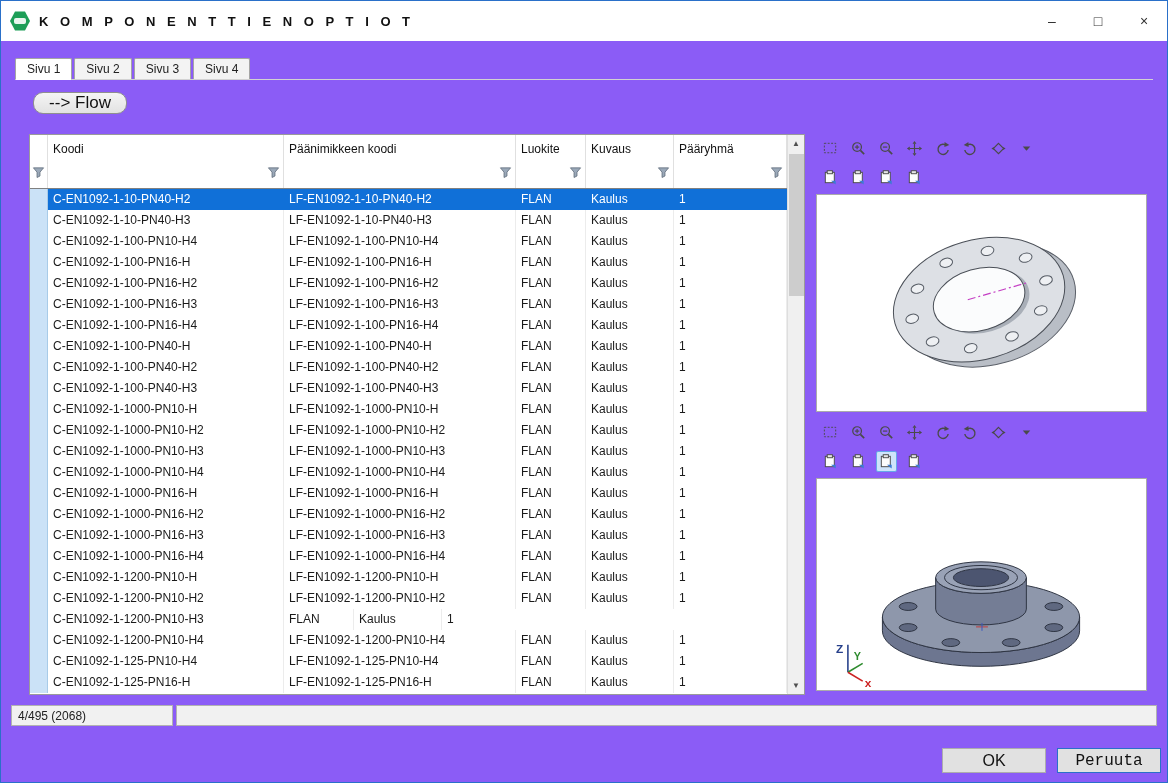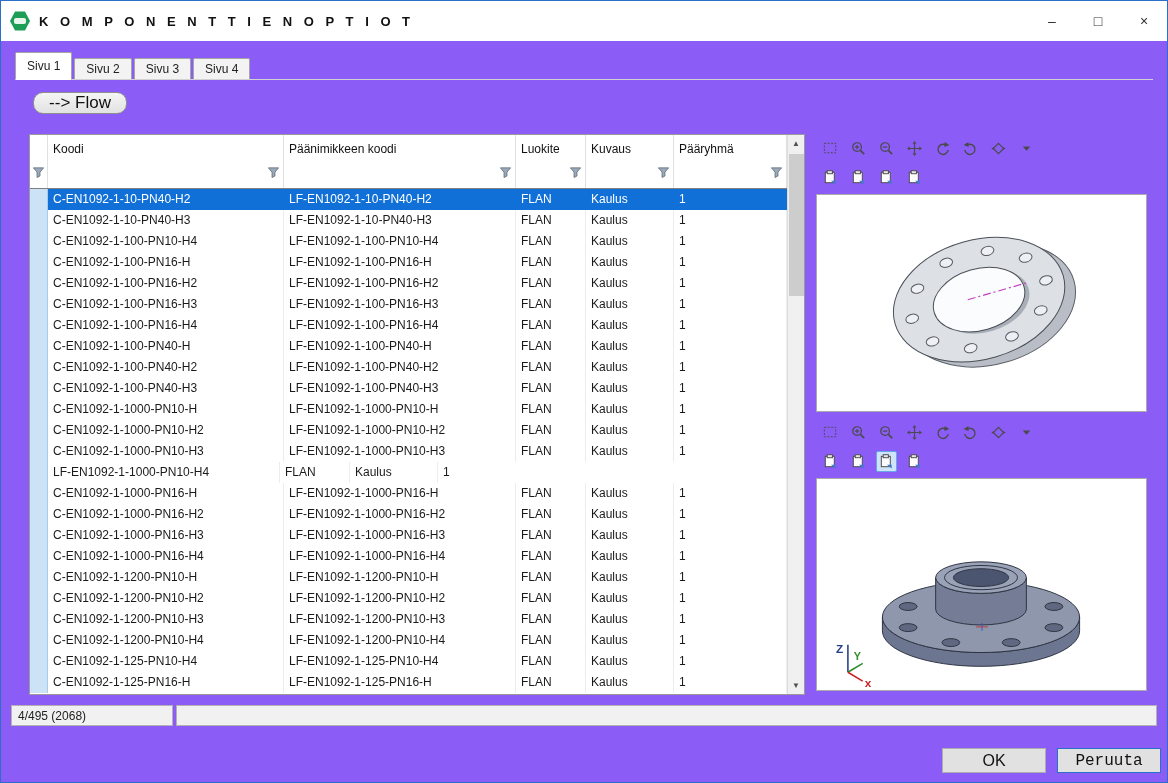--- a/index.html
+++ b/index.html
@@ -11,21 +11,21 @@
   .app-icon{width:20px;height:20px;margin-left:9px;position:relative;flex:0 0 auto;}
   .app-icon .hex{width:20px;height:20px;background:#1d9e57;clip-path:polygon(25% 3%,75% 3%,100% 50%,75% 97%,25% 97%,0% 50%);}
   .app-icon .dot{position:absolute;top:7px;left:4px;width:12px;height:6px;background:#ffffff;border-radius:2px;opacity:.9;}
   .title-text{margin-left:9px;font-size:13px;font-weight:600;letter-spacing:4px;color:#111;}
   .caption-controls{margin-left:auto;display:flex;height:40px;}
   .cap-btn{width:46px;height:40px;display:flex;align-items:center;justify-content:center;font-size:14px;color:#333;cursor:default;}
 
   
   .tabstrip{position:absolute;top:56px;left:14px;right:14px;height:23px;display:flex;align-items:flex-end;border-bottom:1px solid #d2d2d2;}
   .tab{height:21px;padding:0 11px;font-size:12px;color:#222;background:#f3f3f3;border:1px solid #a5a5a5;border-bottom:none;display:flex;align-items:center;margin-right:2px;border-radius:2px 2px 0 0;}
-  .tab.active{height:28px;background:#ffffff;position:relative;z-index:2;margin-bottom:-1px;border-bottom:1px solid #ffffff;}
+  .tab.active{height:22px;background:#ffffff;position:relative;z-index:2;margin-bottom:-1px;border-bottom:1px solid #ffffff;}
 
   
   .flow-btn{position:absolute;top:91px;left:32px;width:94px;height:22px;background:linear-gradient(#f5f5f5,#e2e2e2);border:1px solid #8f8f8f;font-size:17px;color:#111;display:flex;align-items:center;justify-content:center;border-radius:10px;}
 
   
   .grid-frame{position:absolute;top:133px;left:28px;width:776px;height:561px;background:#ffffff;border:1px solid #9a9a9a;}
   .grid-inner{position:absolute;top:0;left:0;right:17px;bottom:0;overflow:hidden;}
   .hrow{display:flex;height:28px;align-items:center;background:#ffffff;}
   .hcell{font-size:12px;color:#111;padding-left:5px;height:100%;display:flex;align-items:center;border-right:1px solid #e0e0e0;overflow:hidden;white-space:nowrap;}
   .frow{display:flex;height:26px;background:#ffffff;border-bottom:1px solid #808080;}
@@ -286,20 +286,21 @@
           <div class="trow">
             <div class="cell c-gutter"></div>
             <div class="cell c-koodi">C-EN1092-1-1000-PN10-H3</div>
             <div class="cell c-parent">LF-EN1092-1-1000-PN10-H3</div>
             <div class="cell c-luokite">FLAN</div>
             <div class="cell c-kuvaus">Kaulus</div>
             <div class="cell c-group">1</div>
           </div>
           <div class="trow">
             <div class="cell c-gutter"></div>
+            <div class="cell c-koodi">C-EN1092-1-1000-PN10-H4</div>
             <div class="cell c-parent">LF-EN1092-1-1000-PN10-H4</div>
             <div class="cell c-luokite">FLAN</div>
             <div class="cell c-kuvaus">Kaulus</div>
             <div class="cell c-group">1</div>
           </div>
           <div class="trow">
             <div class="cell c-gutter"></div>
             <div class="cell c-koodi">C-EN1092-1-1000-PN16-H</div>
             <div class="cell c-parent">LF-EN1092-1-1000-PN16-H</div>
             <div class="cell c-luokite">FLAN</div>
@@ -342,21 +343,20 @@
             <div class="cell c-gutter"></div>
             <div class="cell c-koodi">C-EN1092-1-1200-PN10-H2</div>
             <div class="cell c-parent">LF-EN1092-1-1200-PN10-H2</div>
             <div class="cell c-luokite">FLAN</div>
             <div class="cell c-kuvaus">Kaulus</div>
             <div class="cell c-group">1</div>
           </div>
           <div class="trow">
             <div class="cell c-gutter"></div>
             <div class="cell c-koodi">C-EN1092-1-1200-PN10-H3</div>
-            <div class="cell c-parent">LF-EN1092-1-1200-PN10-H3</div>
             <div class="cell c-luokite">FLAN</div>
             <div class="cell c-kuvaus">Kaulus</div>
             <div class="cell c-group">1</div>
           </div>
           <div class="trow">
             <div class="cell c-gutter"></div>
             <div class="cell c-koodi">C-EN1092-1-1200-PN10-H4</div>
             <div class="cell c-parent">LF-EN1092-1-1200-PN10-H4</div>
             <div class="cell c-luokite">FLAN</div>
             <div class="cell c-kuvaus">Kaulus</div>

